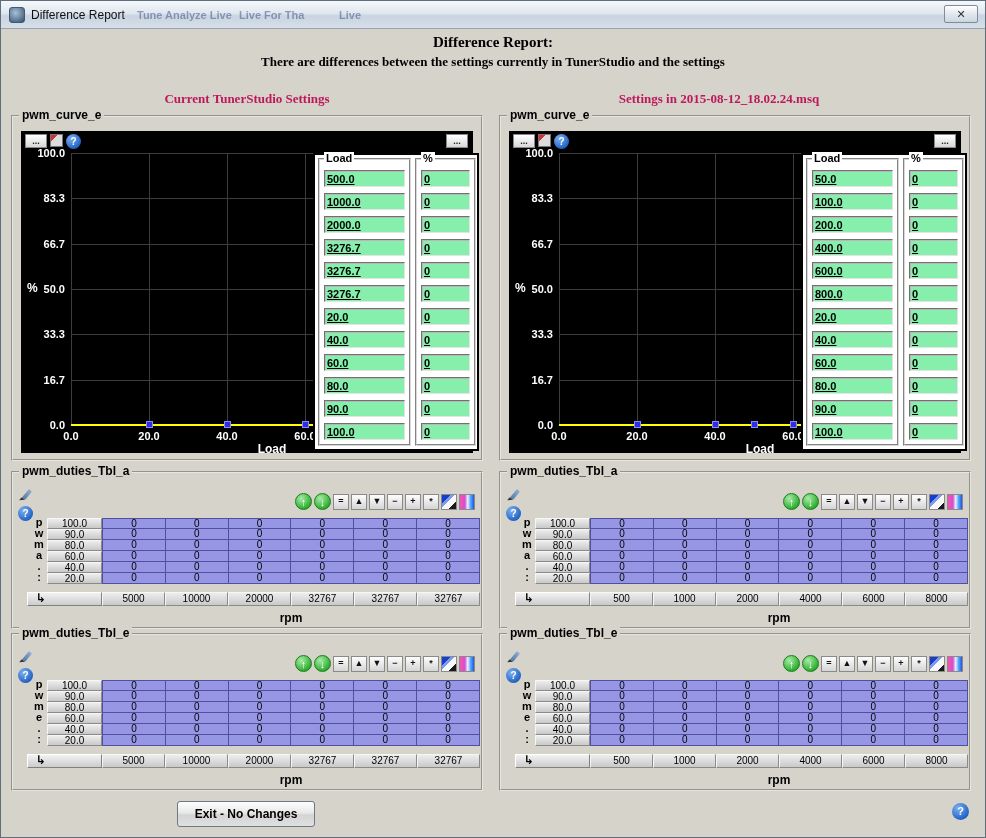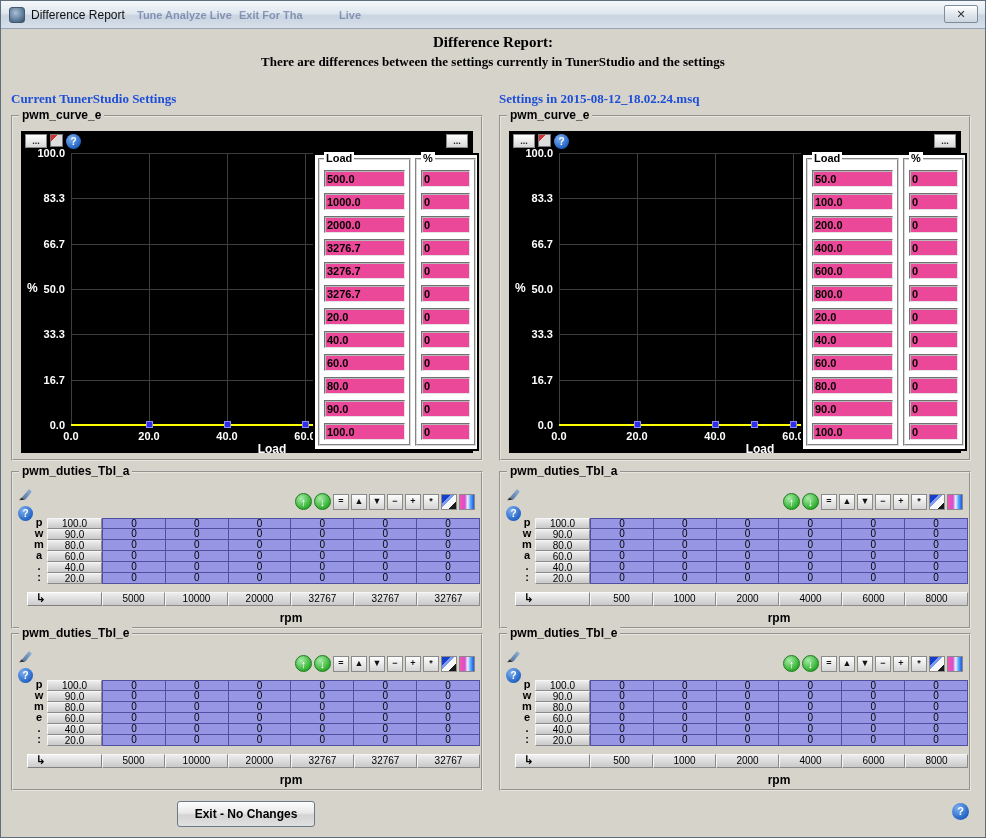--- a/index.html
+++ b/index.html
@@ -23,24 +23,24 @@
                border: 1px solid #7e8c9c; border-radius: 2px; color: #333;
                background: linear-gradient(#ffffff, #e2e8ee 50%, #ccd5df);
                font-size: 11px; line-height: 15px; text-align: center; }
 
   
   .hdr-title { position: absolute; top: 33px; left: 0; width: 100%; text-align: center;
                font: bold 15px "Liberation Serif", serif; color: #000; }
   .hdr-line { position: absolute; left: 0; width: 100%; text-align: center;
               font: bold 13px "Liberation Serif", serif; color: #000; }
   .hdr-line1 { top: 53px; } .hdr-line2 { top: 70px; }
-  .col-label { position: absolute; top: 90px; 
-               font: bold 13px "Liberation Serif", serif; color: #1d4ed8; }
+  .col-label { position: absolute; top: 90px; text-align: center;
+               font: bold 13px "Liberation Serif", serif; color: #be185d; }
   .col-left { left: 10px; width: 472px; }
-  .col-right { left: 498px; width: 472px; }
+  .col-right { left: 482px; width: 472px; }
 
   
   .panel { position: absolute; border: 2px groove #e8e5de; background: #d6d3cb; }
   .panel-title { position: absolute; top: -9px; left: 6px; background: #d6d3cb;
                  padding: 0 3px; font: bold 12px "Liberation Sans", sans-serif; color: #000; }
   .pos-curve-left  { left: 10px;  top: 114px; width: 472px; height: 346px; }
   .pos-curve-right { left: 498px; top: 114px; width: 472px; height: 346px; }
   .pos-mid-left    { left: 10px;  top: 470px; width: 472px; height: 158px; }
   .pos-mid-right   { left: 498px; top: 470px; width: 472px; height: 158px; }
   .pos-bot-left    { left: 10px;  top: 632px; width: 472px; height: 158px; }
@@ -78,24 +78,24 @@
   
   .overlay-table { position: absolute; left: 300px; top: 36px; width: 166px; height: 298px;
                    background: #fff; border: 2px solid #000; z-index: 5; }
   .group { position: absolute; top: 3px; bottom: 3px; border: 2px groove #d8d8d8; }
   .group-load { left: 3px; width: 93px; }
   .group-pct  { left: 100px; width: 61px; }
   .group-title { position: absolute; top: -8px; left: 4px; background: #fff; padding: 0 2px;
                  font: bold 11px "Liberation Sans", sans-serif; }
   .fields { position: absolute; top: 10px; left: 4px; right: 4px;
             display: flex; flex-direction: column; gap: 6px; }
-  .val-field { height: 17px; width: 100%; background: #ec4899; color: #000;
+  .val-field { height: 17px; width: 100%; background: #86efac; color: #000;
                border: 1px solid; border-color: #707070 #e4e4e4 #e4e4e4 #707070;
                box-shadow: inset 1px 1px 0 #b8b8b8;
-               font: bold 11px "Liberation Sans", sans-serif; padding: 0 2px; }
+               font: bold 11px "Liberation Sans", sans-serif; padding: 0 2px; text-decoration: underline; }
 
   
   .pencil-icon { position: absolute; left: 7px; top: 17px; width: 13px; height: 13px; }
   .pencil-icon::before { content: ""; position: absolute; left: 5px; top: -1px; width: 4px;
                          height: 11px; background: linear-gradient(#8fb0d0, #5878a8);
                          transform: rotate(40deg); border-radius: 1px; }
   .pencil-icon::after { content: ""; position: absolute; left: 0; top: 8px;
                         border-left: 4px solid transparent; border-top: 4px solid #333;
                         transform: rotate(-50deg); }
   .tbl-help { position: absolute; left: 5px; top: 33px; width: 15px; height: 15px; }
@@ -150,21 +150,21 @@
 </style>
 </head>
 <body>
 
 <div class="window">
 
   <div class="titlebar">
     <span class="app-icon"></span>
     <span class="title-text">Difference Report</span>
     <span class="bg-tab bg-tab-0">Tune Analyze Live</span>
-    <span class="bg-tab bg-tab-1">Exit For Tha</span>
+    <span class="bg-tab bg-tab-1">Live For Tha</span>
     <span class="bg-tab bg-tab-2">Live</span>
     <button class="close-btn">✕</button>
   </div>
 
   <div class="hdr-title">Difference Report:</div>
   <div class="hdr-line hdr-line1">There are differences between the settings currently in TunerStudio and the settings</div>
   <div class="col-label col-left">Current TunerStudio Settings</div>
   <div class="col-label col-right">Settings in 2015-08-12_18.02.24.msq</div>
 
   <div class="panel curve-panel pos-curve-left">

